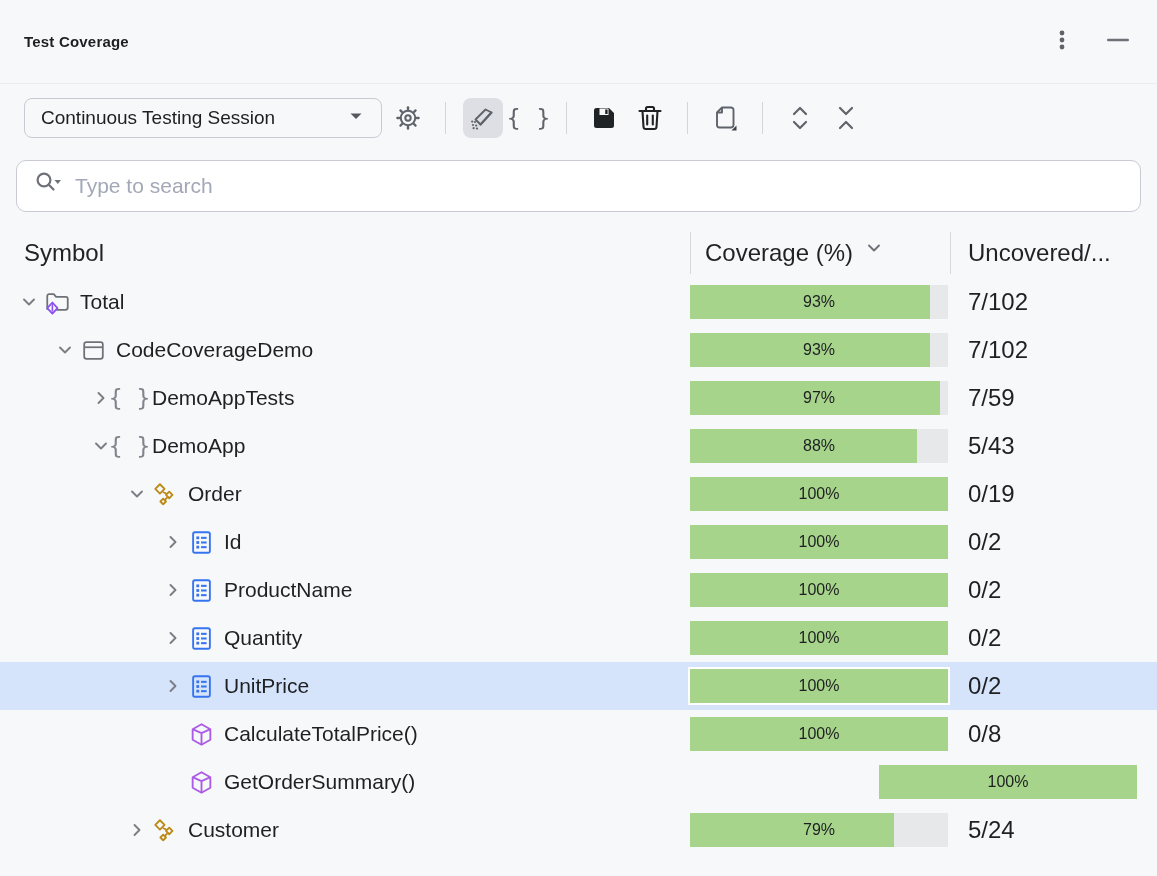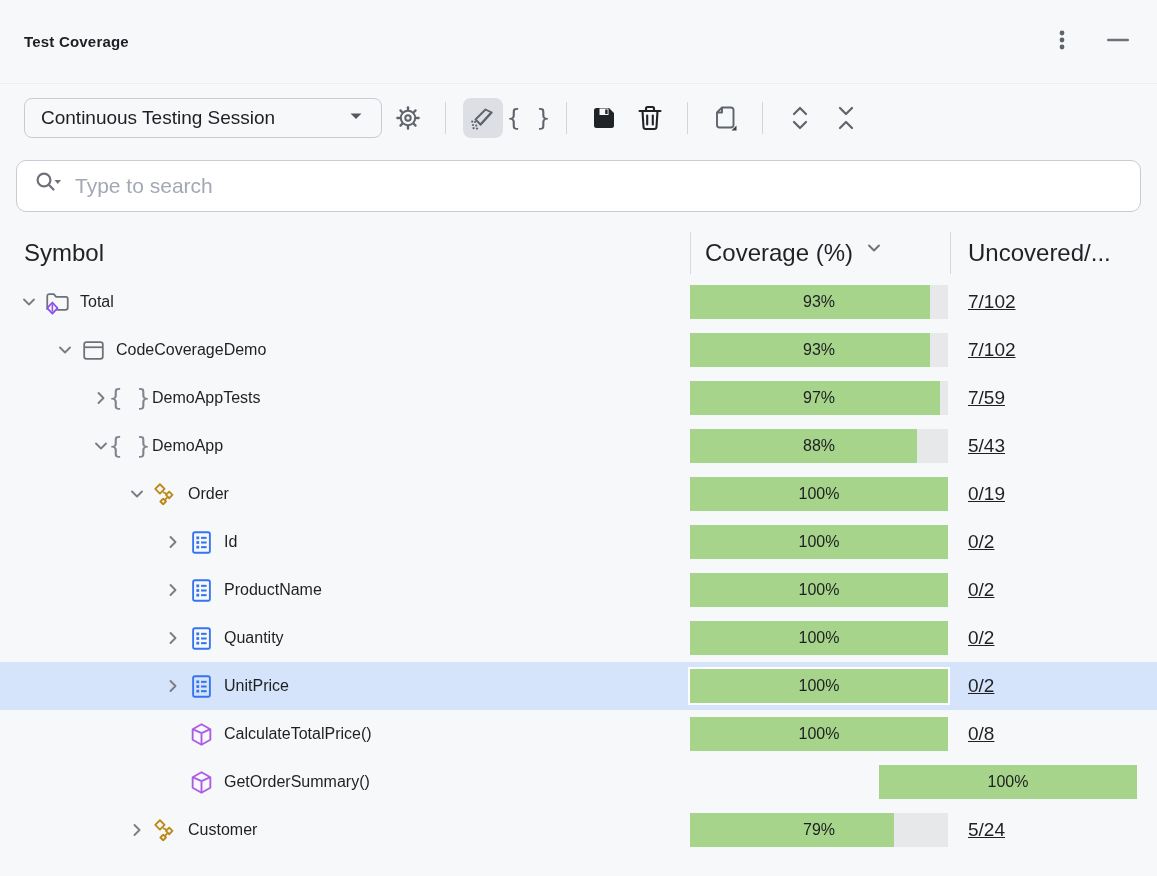--- a/index.html
+++ b/index.html
@@ -71,33 +71,33 @@
   
   .tree { flex:1; overflow:hidden; }
   .row { height:48px; display:flex; align-items:center; }
   .row.selected { background:#d5e3fb; }
   .cell-symbol { flex:1; display:flex; align-items:center; height:100%; }
   .expander {
     width:26px; height:26px; flex:0 0 26px; display:flex; align-items:center;
     justify-content:center; cursor:pointer;
   }
   .node-icon { width:27px; height:27px; flex:0 0 27px; display:flex; align-items:center; justify-content:center; margin-left:2px; }
-  .node-label { margin-left:9px; font-size:16px; color:#1e2023; white-space:nowrap; }
+  .node-label { margin-left:9px; font-size:21px; color:#1e2023; white-space:nowrap; }
   .ns-glyph { font-size:23px; color:#80848d; font-family:"DejaVu Sans Mono",monospace; }
   .cell-coverage { width:258px; flex:0 0 258px; margin-right:20px; }
   .track {
     position:relative; height:34px; background:#e7e8ea; overflow:hidden;
   }
   .row.selected .track { box-shadow:0 0 0 2px #ffffff; }
   .fill { position:absolute; left:0; top:0; bottom:0; background:#a7d48b; }
   .bar-label {
     position:absolute; inset:0; display:flex; align-items:center; justify-content:center;
     font-size:16px; color:#1d1f21;
   }
-  .cell-uncovered { width:189px; flex:0 0 189px; font-size:19px; color:#1e2023;text-decoration:underline; }
+  .cell-uncovered { width:189px; flex:0 0 189px; font-size:24px; color:#1e2023; }
 </style>
 </head>
 <body>
 
 <div class="panel">
 
   <div class="titlebar">
     <div class="title">Test Coverage</div>
     <div class="titlebar-actions">
       <button class="icon-btn">

